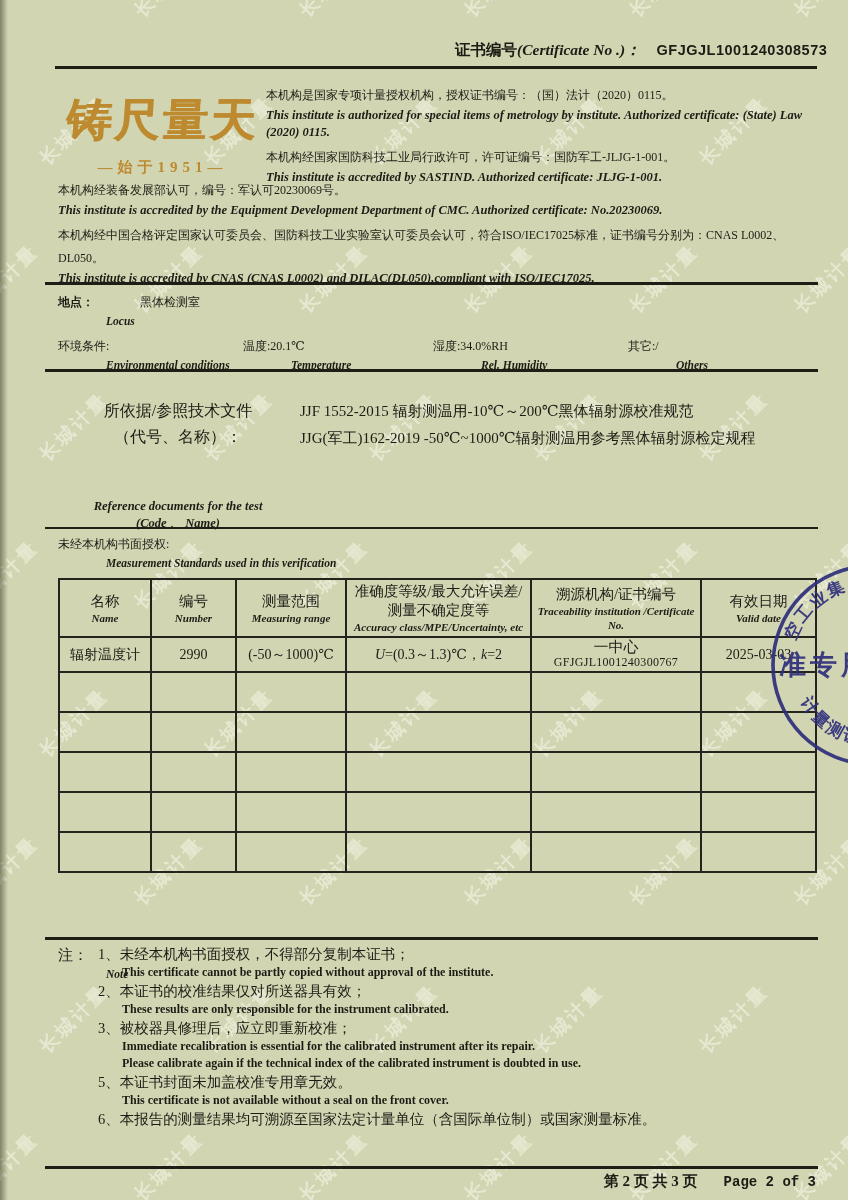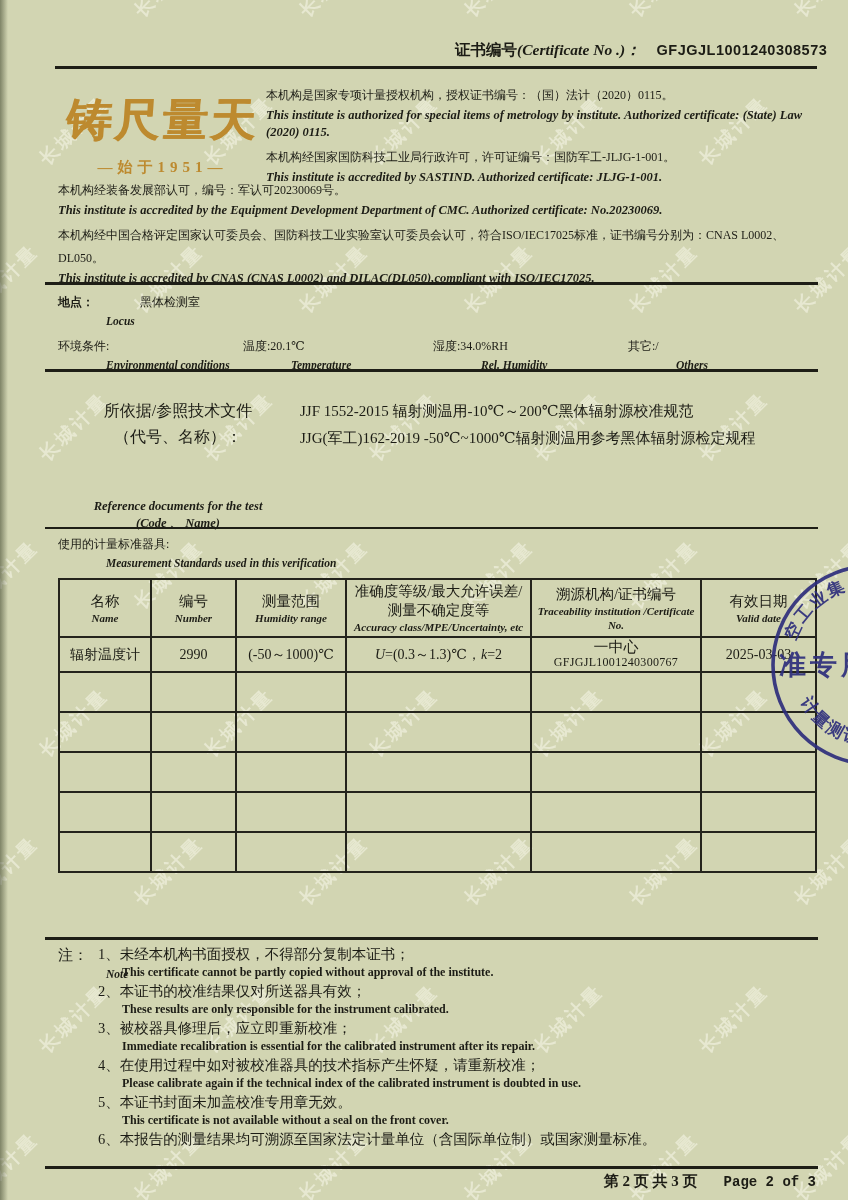--- a/index.html
+++ b/index.html
@@ -202,21 +202,21 @@
       </div>
       <div class="refs-en">
         <div class="en">Reference documents for the test</div>
         <div class="en">(Code 、 Name)</div>
       </div>
     </div>
 
     <div class="hr" style="top:527px;left:45px;width:773px;height:2px;"></div>
 
     <div class="std-title">
-      <div class="cn">使用的计量标准器具:</div>
+      <div class="cn">未经本机构书面授权:</div>
       <div class="en-sm">Measurement Standards used in this verification</div>
     </div>
 
     <table class="std-table">
       <colgroup>
         <col style="width:92px">
           <col style="width:85px">
           <col style="width:110px">
         <col style="width:185px">
           <col style="width:170px">
@@ -227,21 +227,21 @@
         <th>
               <div class="cn-h">名称</div>
               <div class="en-h">Name</div>
             </th>
         <th>
               <div class="cn-h">编号</div>
               <div class="en-h">Number</div>
             </th>
         <th>
               <div class="cn-h">测量范围</div>
-              <div class="en-h">Humidity range</div>
+              <div class="en-h">Measuring range</div>
             </th>
         <th>
               <div class="cn-h">准确度等级/最大允许误差/测量不确定度等</div>
               <div class="en-h">Accuracy class/MPE/Uncertainty, etc</div>
             </th>
         <th>
               <div class="cn-h">溯源机构/证书编号</div>
               <div class="en-h">Traceability institution /Certificate No.</div>
             </th>
         <th>
@@ -334,21 +334,20 @@
         </div>
         <div>
           <div class="note-cn">2、本证书的校准结果仅对所送器具有效；</div>
           <div class="note-en">These results are only responsible for the instrument calibrated.</div>
         </div>
         <div>
           <div class="note-cn">3、被校器具修理后，应立即重新校准；</div>
           <div class="note-en">Immediate recalibration is essential for the calibrated instrument after its repair.</div>
         </div>
         <div>
-          <div class="note-cn">4、在使用过程中如对被校准器具的技术指标产生怀疑，请重新校准；</div>
           <div class="note-en">Please calibrate again if the technical index of the calibrated instrument is doubted in use.</div>
         </div>
         <div>
           <div class="note-cn">5、本证书封面未加盖校准专用章无效。</div>
           <div class="note-en">This certificate is not available without a seal on the front cover.</div>
         </div>
         <div>
           <div class="note-cn">6、本报告的测量结果均可溯源至国家法定计量单位（含国际单位制）或国家测量标准。</div>
         </div>
       </div>

